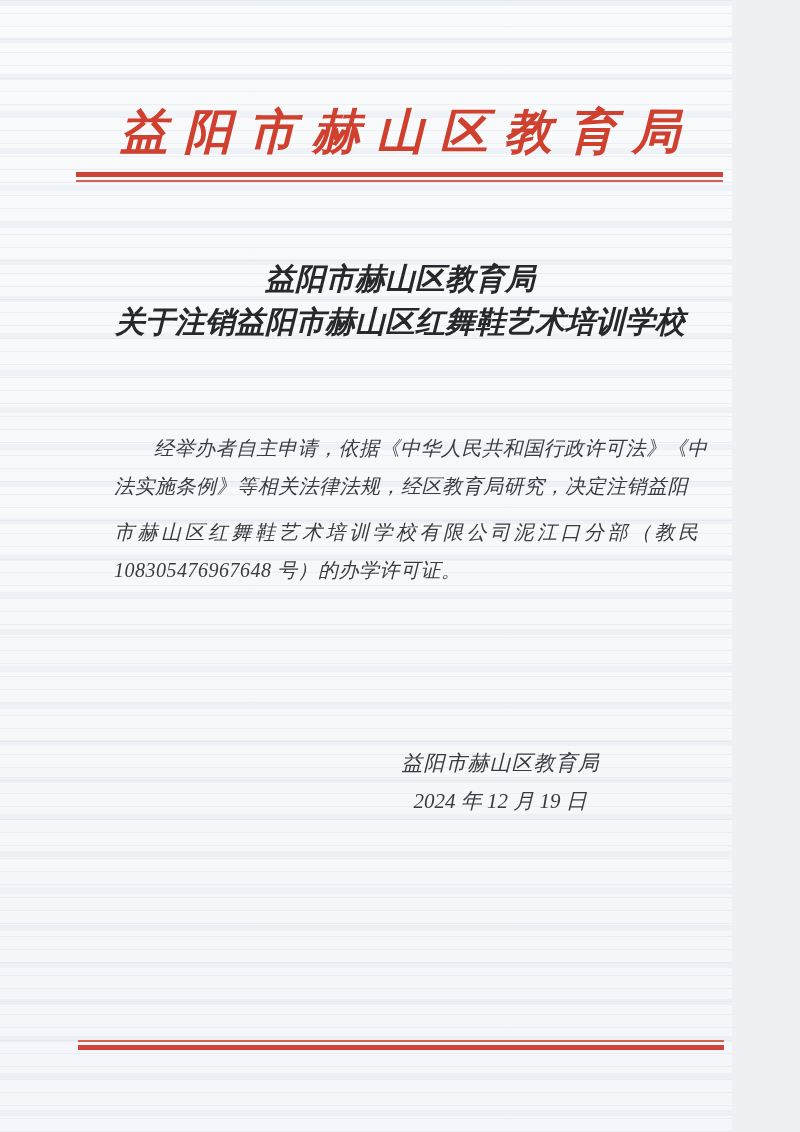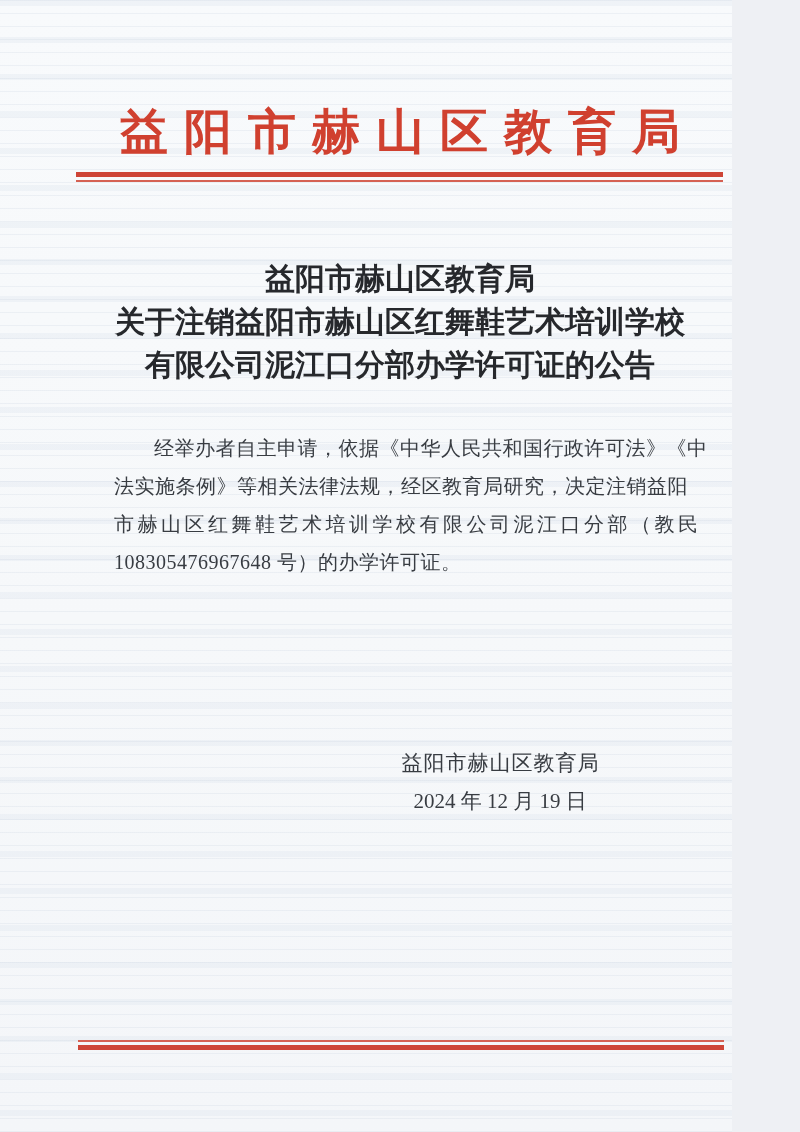--- a/index.html
+++ b/index.html
@@ -13,20 +13,21 @@
     width: 732px; height: 1132px;
     overflow: hidden;
     background:
       repeating-linear-gradient(180deg,
         rgba(205,214,226,0.28) 0px, rgba(205,214,226,0.28) 1px,
         rgba(255,255,255,0) 1px, rgba(255,255,255,0) 13px),
       repeating-linear-gradient(180deg,
         rgba(222,229,238,0.35) 0px, rgba(222,229,238,0.35) 6px,
         rgba(255,255,255,0) 6px, rgba(255,255,255,0) 37px),
       linear-gradient(180deg, #f8fafc 0%, #f6f8fa 55%, #f4f6f9 100%);
+    font-style: italic;
   }
   
   .letterhead {
     position: absolute; top: 106px; left: 0; width: 800px;
     text-align: center;
     font-size: 48px; line-height: 52px; font-weight: bold;
     color: #d0402f;
     letter-spacing: 16px; text-indent: 16px;
     white-space: nowrap;
   }
@@ -47,21 +48,21 @@
   }
   
   .body-text {
     position: absolute; top: 429px; left: 114px; width: 590px;
     font-size: 20px; line-height: 38px;
     color: #383c42;
     letter-spacing: 0.5px;
   }
   .body-text .line { white-space: nowrap; }
   .body-text .indent { padding-left: 40px; }
-  .body-text .stretch { letter-spacing: 3.5px; }
+  .body-text .stretch { letter-spacing: 3.5px; margin-top: 8px; }
   
   .signature {
     position: absolute; top: 744px; left: 300px; width: 400px;
     text-align: center;
     font-size: 21px; line-height: 38px;
     color: #383c42;
   }
   .signature .org { letter-spacing: 1px; text-indent: 1px; white-space: nowrap; }
   .signature .date { white-space: nowrap; }
 </style>
@@ -73,21 +74,20 @@
   <div class="letterhead">益阳市赫山区教育局</div>
 
   <div class="rule-top">
     <div class="thick"></div>
     <div class="thin"></div>
   </div>
 
   <div class="doc-title">
     <div>益阳市赫山区教育局</div>
     <div>关于注销益阳市赫山区红舞鞋艺术培训学校</div>
-    <div>有限公司泥江口分部办学许可证的公告</div>
   </div>
 
   <div class="body-text">
     <div class="line indent">经举办者自主申请，依据《中华人民共和国行政许可法》《中</div>
     <div class="line">法实施条例》等相关法律法规，经区教育局研究，决定注销益阳</div>
     <div class="line stretch">市赫山区红舞鞋艺术培训学校有限公司泥江口分部（教民</div>
     <div class="line">108305476967648 号）的办学许可证。</div>
   </div>
 
   <div class="signature">

